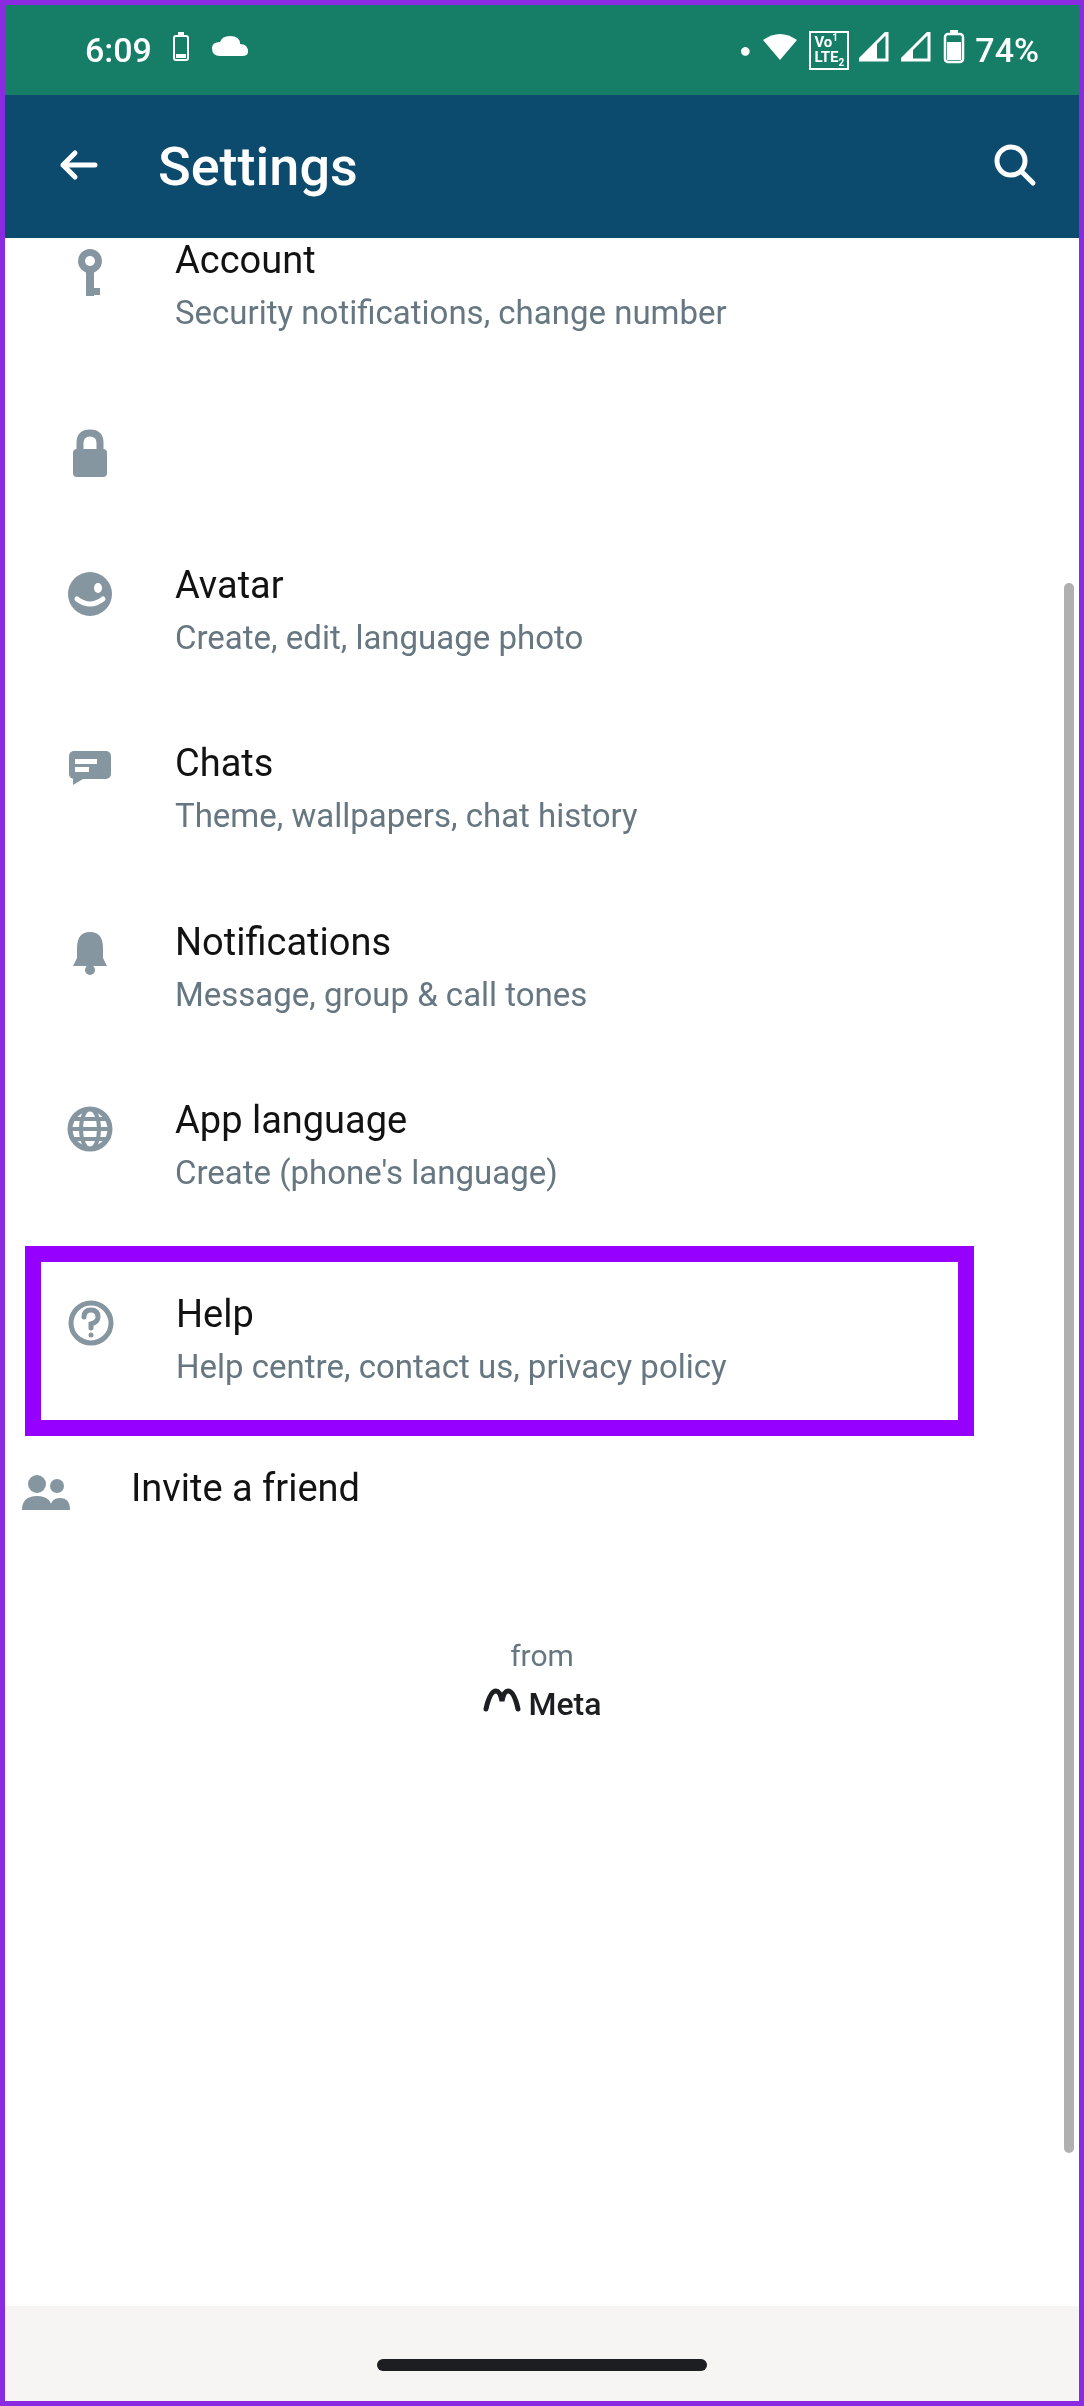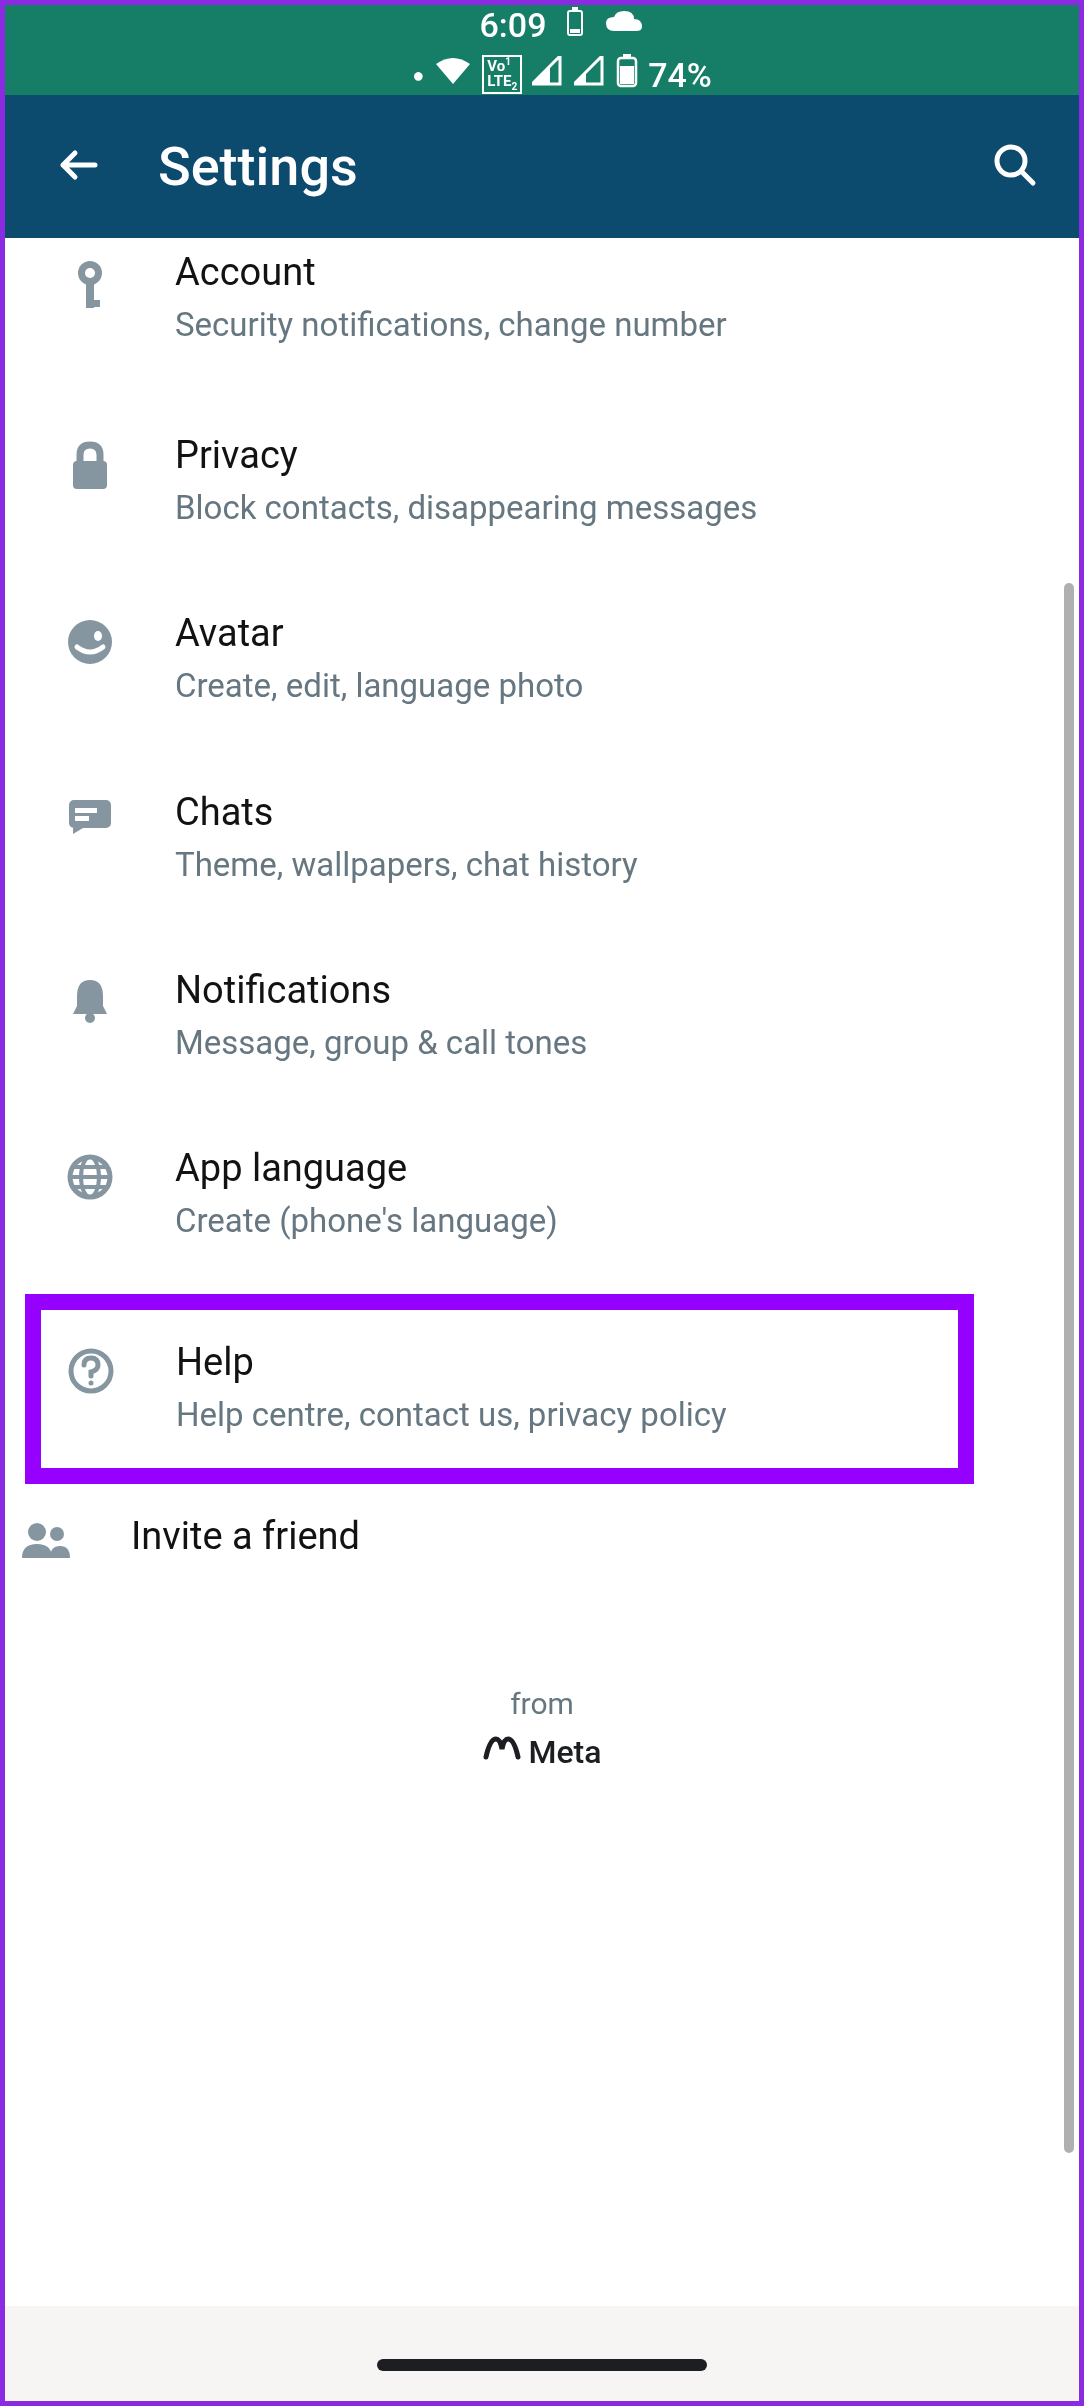--- a/index.html
+++ b/index.html
@@ -18,21 +18,20 @@
     .status-bar {
       height: 90px;
       background: #167e67;
       display: flex;
       align-items: center;
       justify-content: space-between;
       padding: 0 40px 0 80px;
       color: #fff;
       font-size: 34px;
       font-weight: 500;
-      flex-direction: column;
     }
     .status-left {
       display: flex;
       align-items: center;
       gap: 20px;
     }
     .status-right {
       display: flex;
       align-items: center;
       gap: 10px;
@@ -59,21 +58,21 @@
       position: relative;
     }
     .settings-item {
       display: flex;
       align-items: flex-start;
       padding: 40px 40px 40px 60px;
       gap: 60px;
       cursor: pointer;
     }
     .settings-item.top-partial {
-      padding-top: 12px;
+      padding-top: 0px;
       padding-bottom: 45px;
     }
     .item-icon-wrap {
       width: 50px;
       display: flex;
       justify-content: center;
       padding-top: 8px;
     }
     .item-text {
       flex: 1;
@@ -230,24 +229,20 @@
   </div>
 
   <div class="settings-item">
     <div class="item-icon-wrap">
       <span>
         <svg width="42" height="50" viewBox="0 0 42 50">
             <rect x="4" y="20" width="34" height="28" rx="4" fill="#8596a0"></rect>
             <path d="M11 20 L11 14 Q11 4 21 4 Q31 4 31 14 L31 20" stroke="#8596a0" stroke-width="7" fill="none"></path>
           </svg>
       </span>
-    </div>
-    <div class="item-text">
-      <div class="item-title">Privacy</div>
-      <div class="item-subtitle">Block contacts, disappearing messages</div>
     </div>
   </div>
 
   <div class="settings-item">
     <div class="item-icon-wrap">
       <span>
         <svg width="46" height="46" viewBox="0 0 46 46">
             <circle cx="23" cy="23" r="22" fill="#8596a0"></circle>
             <path d="M10 28 Q23 38 36 28" stroke="#fff" stroke-width="5" fill="none" stroke-linecap="round"></path>
             <ellipse cx="31" cy="17" rx="4" ry="5" fill="#fff"></ellipse>

